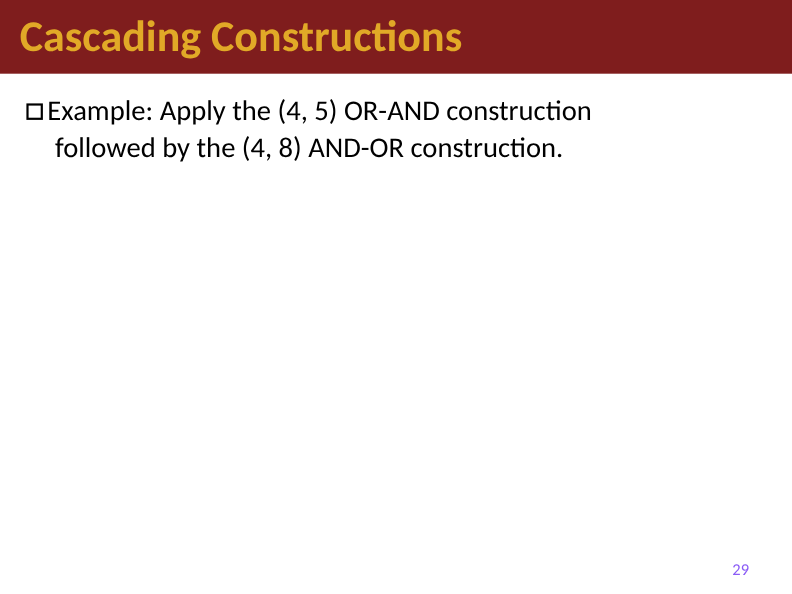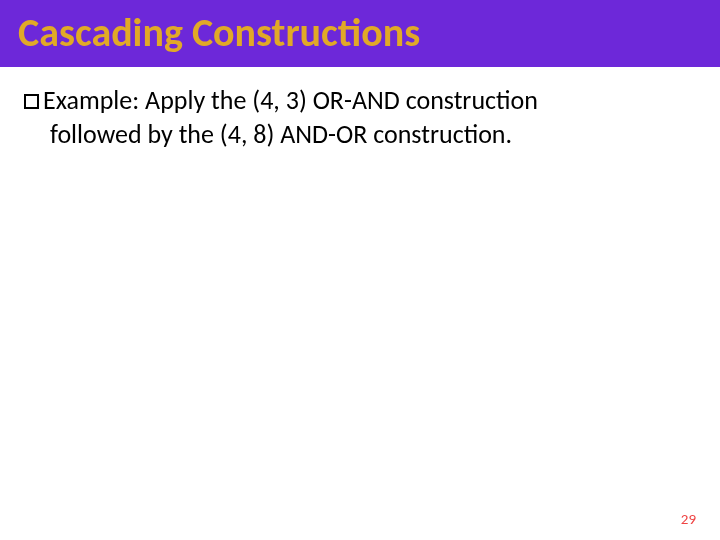--- a/index.html
+++ b/index.html
@@ -6,21 +6,21 @@
     margin: 0;
     padding: 0;
     width: 720px;
     height: 540px;
     background: #ffffff;
     font-family: "Calibri", "Segoe UI", Arial, sans-serif;
     overflow: hidden;
     position: relative;
   }
   .title-bar {
-    background: #6d28d9;
+    background: #7f1d1d;
     width: 100%;
     padding: 8px 0 10px 18px;
     box-sizing: border-box;
   }
   .title-text {
     color: #e1a927;
     font-weight: 700;
     font-size: 40px;
     letter-spacing: 0px;
   }
@@ -45,34 +45,34 @@
     top: 0px;
   }
   .underline {
   }
   .indent {
     padding-left: 26px;
   }
   .page-number {
     position: absolute;
     bottom: 12px;
-    right: 24px;
+    right: 39px;
     font-size: 15px;
-    color: #ef4444;
+    color: #8b5cf6;
   }
 </style>
 </head>
 <body>
 
 <div class="title-bar">
   <span class="title-text">Cascading Constructions</span>
 </div>
 
 <div class="content">
   <div class="para">
-    <span class="bullet-box"></span><span class="underline">Example</span><span>: Apply the (4, 3) OR-AND construction</span>
+    <span class="bullet-box"></span><span class="underline">Example</span><span>: Apply the (4, 5) OR-AND construction</span>
   </div>
   <div class="para indent">
     <span>followed by the (4, 8) AND-OR construction.</span>
   </div>
 </div>
 
 <div class="page-number">29</div>
 
 </body></html>

